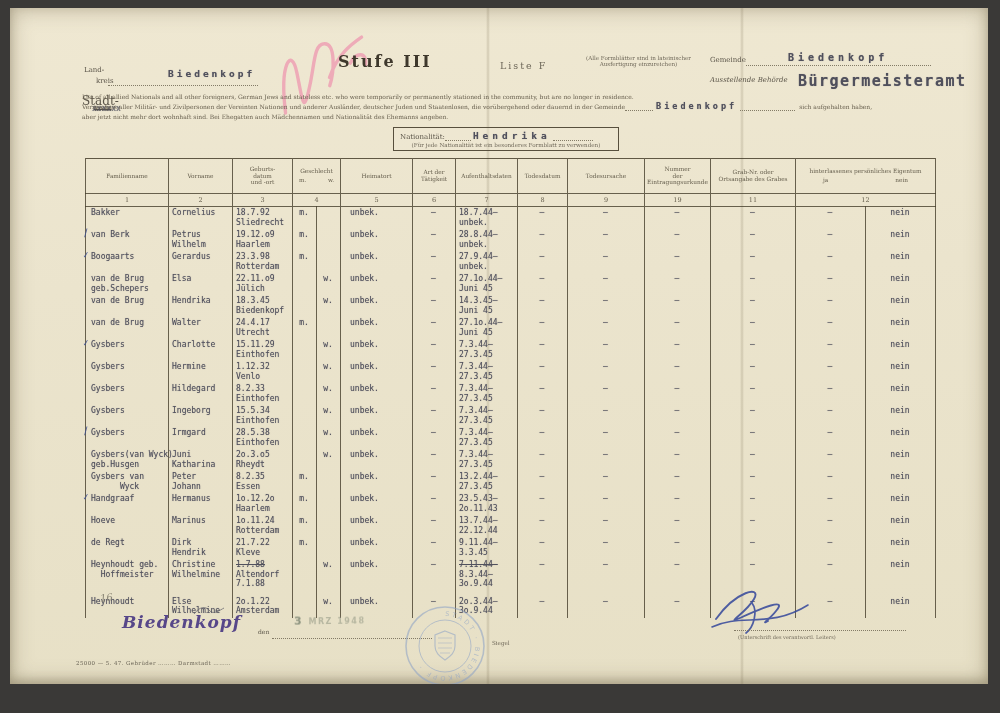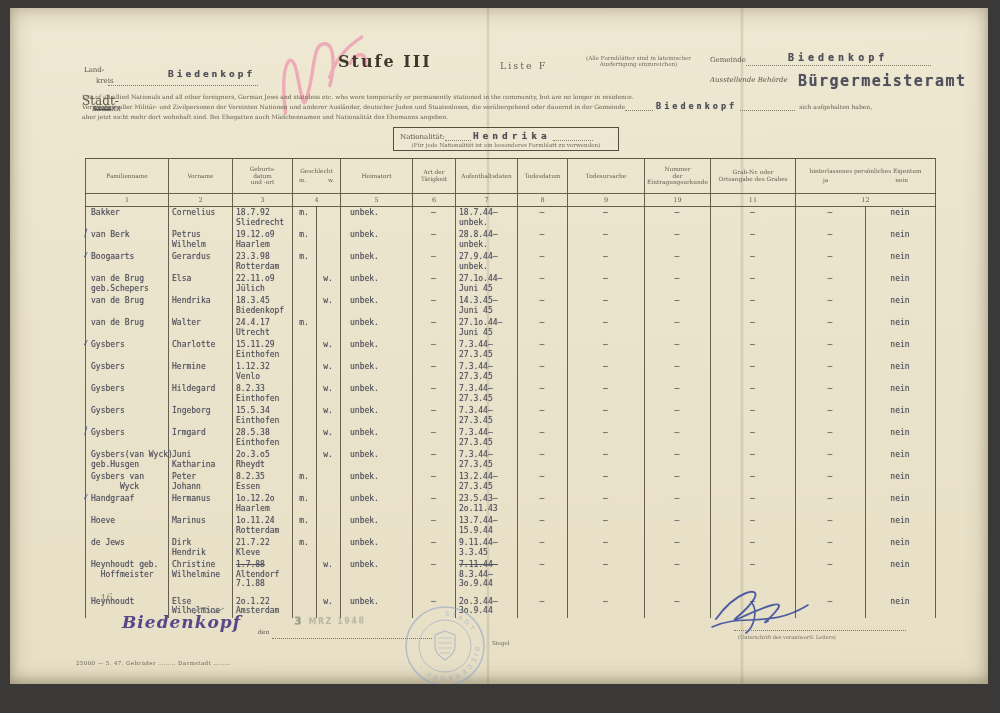--- a/index.html
+++ b/index.html
@@ -815,44 +815,44 @@
           </td>
           <td class="ctr"></td>
           <td class="heim">
             <div>unbek.</div>
           </td>
           <td class="ctr">
             <div>–</div>
           </td>
           <td class="">
             <div>13.7.44–</div>
-            <div>15.9.44</div>
-          </td>
-          <td class="ctr">
-            <div>–</div>
-          </td>
-          <td class="ctr">
-            <div>–</div>
-          </td>
-          <td class="ctr">
-            <div>–</div>
-          </td>
-          <td class="ctr">
-            <div>–</div>
-          </td>
-          <td class="ctr">
-            <div>–</div>
-          </td>
-          <td class="ctr">
-            <div>nein</div>
-          </td>
-        </tr>
-        <tr>
-          <td class="namec">
-            <div>de Jews</div>
+            <div>22.12.44</div>
+          </td>
+          <td class="ctr">
+            <div>–</div>
+          </td>
+          <td class="ctr">
+            <div>–</div>
+          </td>
+          <td class="ctr">
+            <div>–</div>
+          </td>
+          <td class="ctr">
+            <div>–</div>
+          </td>
+          <td class="ctr">
+            <div>–</div>
+          </td>
+          <td class="ctr">
+            <div>nein</div>
+          </td>
+        </tr>
+        <tr>
+          <td class="namec">
+            <div>de Regt</div>
           </td>
           <td class="">
             <div>Dirk</div>
             <div>Hendrik</div>
           </td>
           <td class="">
             <div>21.7.22</div>
             <div>Kleve</div>
           </td>
           <td class="ctr">

